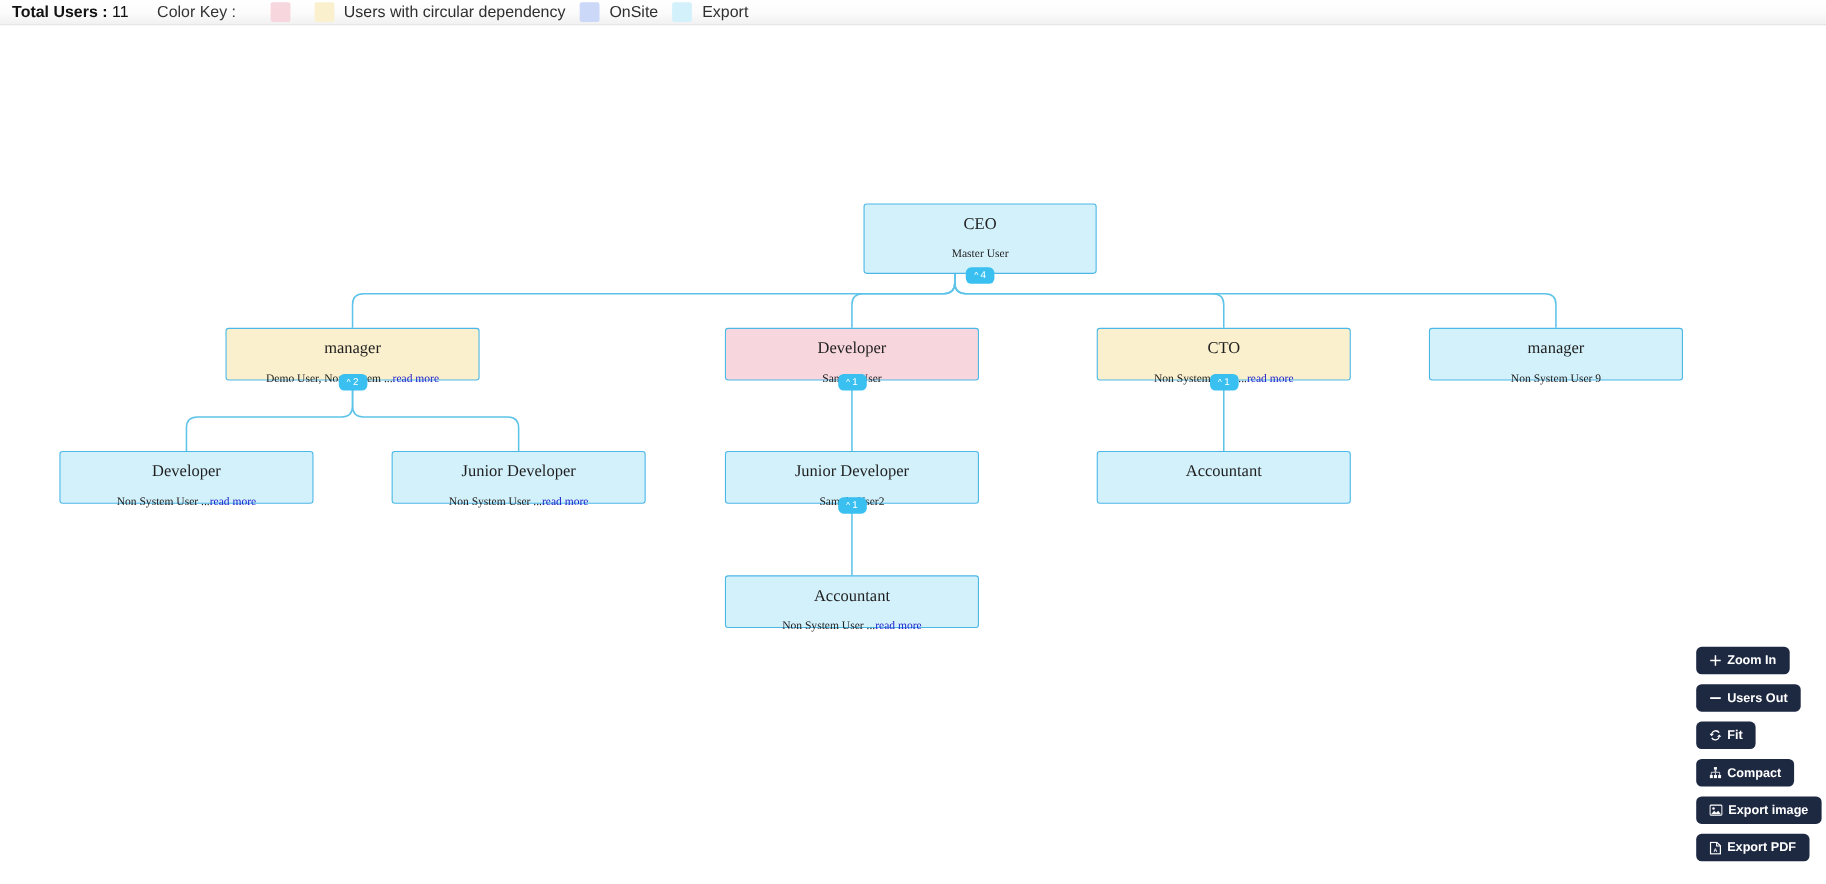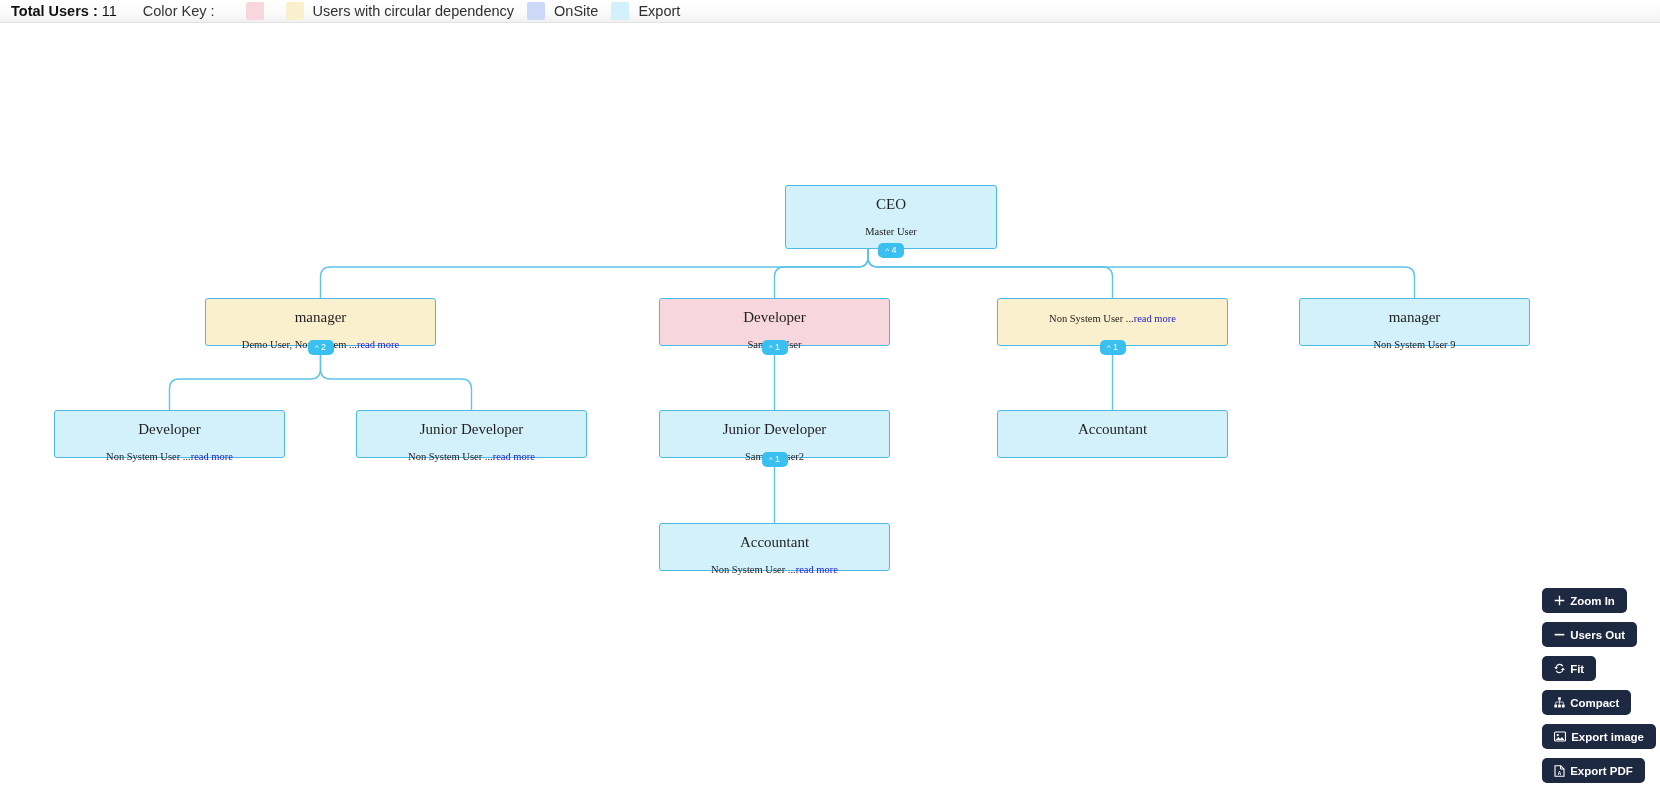--- a/index.html
+++ b/index.html
@@ -212,20 +212,21 @@
         <div class="node-title">manager</div>
         <div class="node-sub"><span>Demo User, Non System ...</span><a class="read-more">read more</a></div>
         <div class="node-badge"><span class="caret">^</span><span>2</span></div>
       </div>
       <div class="node incorrect" style="left: 659px; top: 267px; width: 231px; height: 48px;">
         <div class="node-title">Developer</div>
         <div class="node-sub"><span>Sample User</span></div>
         <div class="node-badge"><span class="caret">^</span><span>1</span></div>
       </div>
       <div class="node circular" style="left: 997px; top: 267px; width: 231px; height: 48px;">
+        <div class="node-title">CTO</div>
         <div class="node-sub"><span>Non System User ...</span><a class="read-more">read more</a></div>
         <div class="node-badge"><span class="caret">^</span><span>1</span></div>
       </div>
       <div class="node offsite" style="left: 1299px; top: 267px; width: 231px; height: 48px;">
         <div class="node-title">manager</div>
         <div class="node-sub"><span>Non System User 9</span></div>
       </div>
       <div class="node offsite" style="left: 54px; top: 379px; width: 231px; height: 48px;">
         <div class="node-title">Developer</div>
         <div class="node-sub"><span>Non System User ...</span><a class="read-more">read more</a></div>

